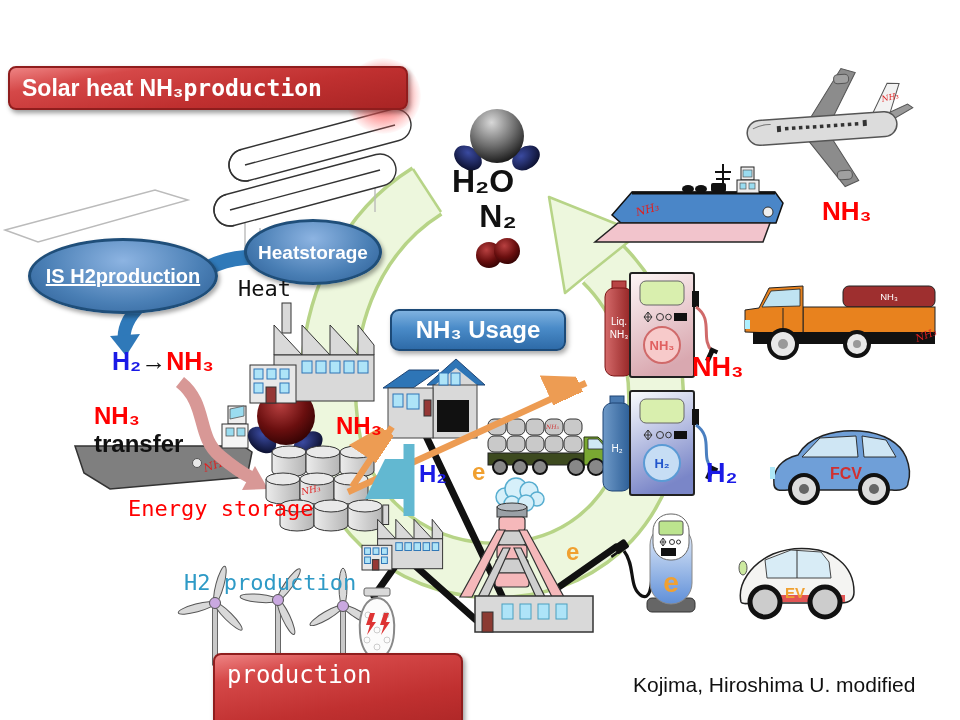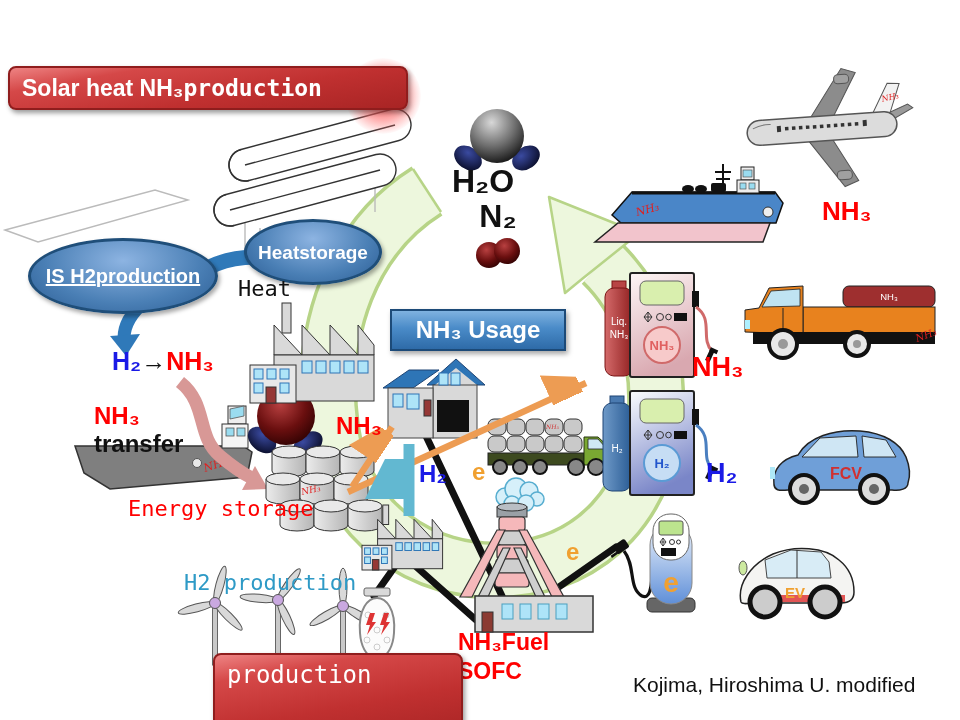--- a/index.html
+++ b/index.html
@@ -23,21 +23,21 @@
   .glow{position:absolute;left:345px;top:58px;width:76px;height:76px;border-radius:50%;
         background:radial-gradient(circle,rgba(255,70,70,.95) 0%,rgba(255,110,110,.55) 45%,rgba(255,120,120,0) 72%);}
   
   .blue-ellipse{position:absolute;border-radius:50%;border:3px solid #1f4e79;color:#fff;font-weight:bold;
                 background:radial-gradient(ellipse at 50% 28%,#8db4e2 0%,#4a7fb5 60%,#2c5d94 100%);
                 display:flex;flex-direction:row;align-items:center;justify-content:center;
                 box-shadow:2px 3px 4px rgba(0,0,0,.35);}
   .is-h2{left:28px;top:238px;width:184px;height:70px;font-size:20px;line-height:23px;text-decoration:underline;}
   .heat-storage{left:244px;top:219px;width:132px;height:60px;font-size:19px;line-height:21px;}
   
-  .usage-box{left:390px;top:309px;width:172px;height:38px;border-radius:0;border:2px solid #1c4a78;
+  .usage-box{left:390px;top:309px;width:172px;height:38px;border-radius:9px;border:2px solid #1c4a78;
              background:linear-gradient(180deg,#7fb2e0 0%,#4a8bc8 45%,#2e6ba8 100%);
              color:#fff;font-weight:bold;font-size:24px;display:flex;align-items:center;justify-content:center;
              box-shadow:2px 3px 5px rgba(0,0,0,.35);}
   .red-txt{color:#ff0000;}
   .blue-txt{color:#1a1ae6;}
   .lblue-txt{color:#2e9ac6;}
   .orange-txt{color:#f0a030;}
 </style>
 </head>
 <body>
@@ -582,24 +582,20 @@
 <div class="lbl usage-box">NH₃ Usage</div>
 <div class="lbl bold red-txt" style="left:336px;top:412px;font-size:24px;">NH₃</div>
 <div class="lbl bold blue-txt" style="left:419px;top:460px;font-size:24px;">H₂</div>
 <div class="lbl bold orange-txt" style="left:472px;top:458px;font-size:24px;">e</div>
 <div class="lbl bold orange-txt" style="left:566px;top:538px;font-size:24px;">e</div>
 
 <div class="lbl bold red-txt" style="left:822px;top:196px;font-size:26px;">NH₃</div>
 <div class="lbl bold red-txt" style="left:692px;top:352px;font-size:27px;">NH₃</div>
 <div class="lbl bold blue-txt" style="left:706px;top:458px;font-size:27px;">H₂</div>
 
-<div class="lbl bold red-txt" style="left:458px;top:628px;font-size:23px;line-height:29px;">
-  <div>NH₃Fuel</div>
-  <div>SOFC</div>
-</div>
 
 <div class="lbl red-banner small-banner">
   <div class="mono">production</div>
 </div>
 
 <div class="lbl" style="left:604px;top:673px;font-size:21px;margin-left:29px;">Kojima, Hiroshima U. modified</div>
 
 </div>
 
 </body></html>

